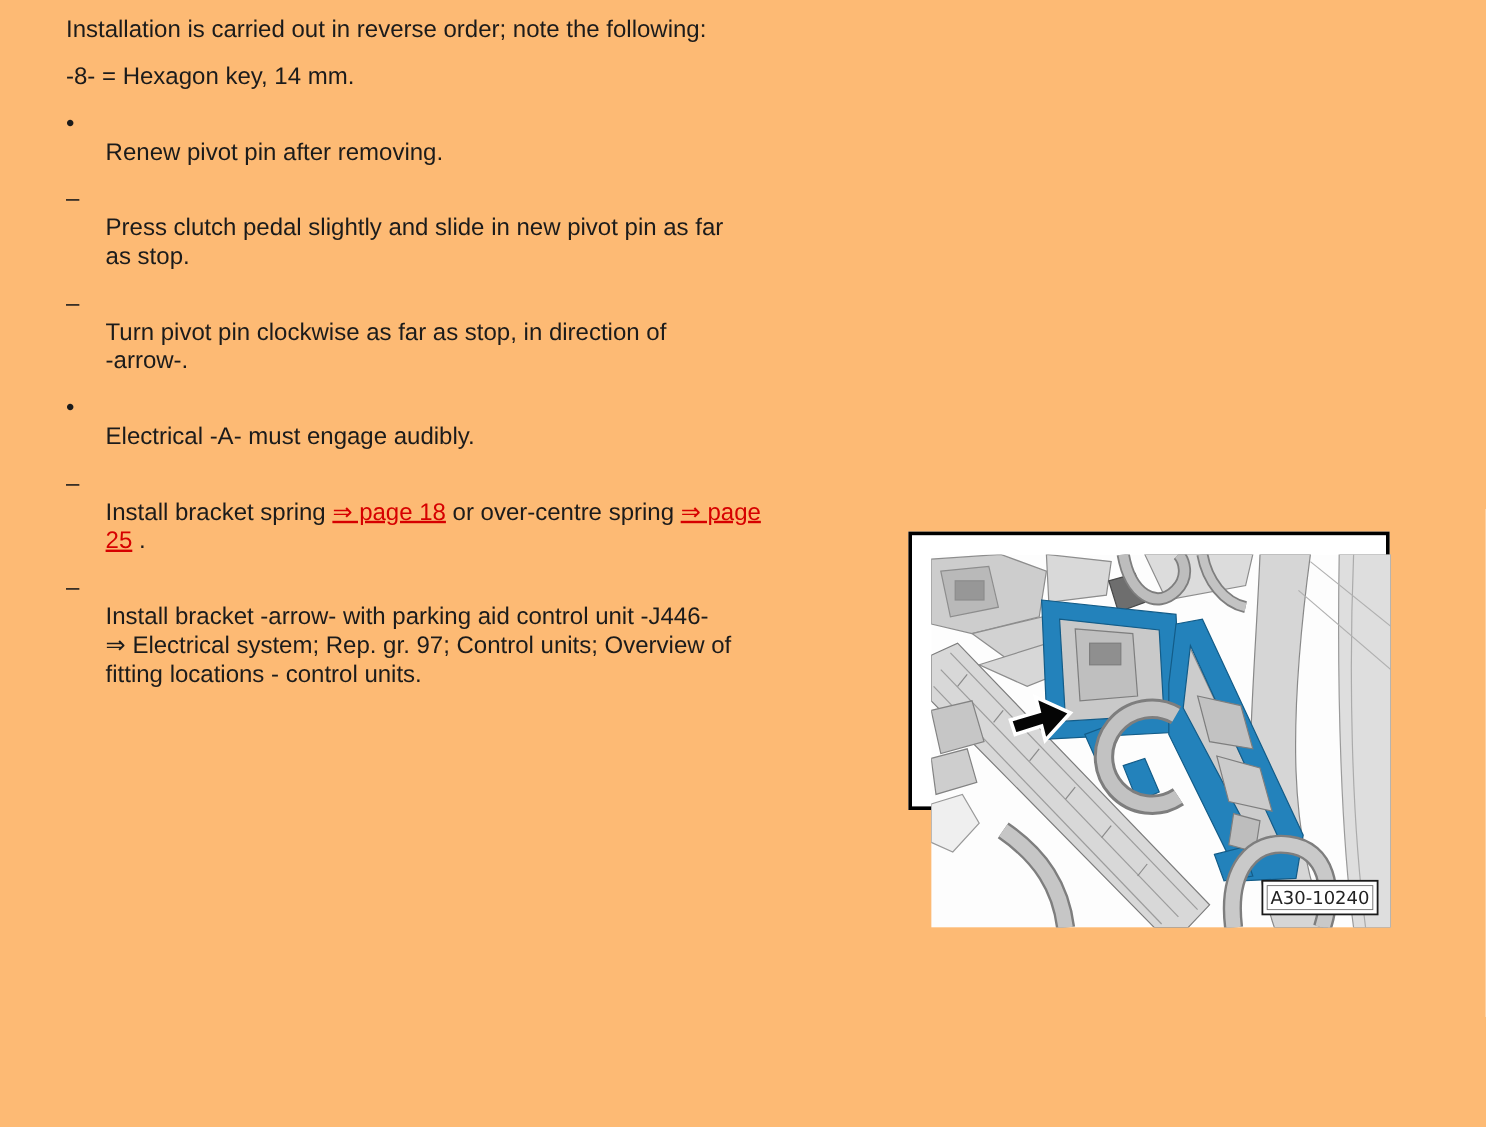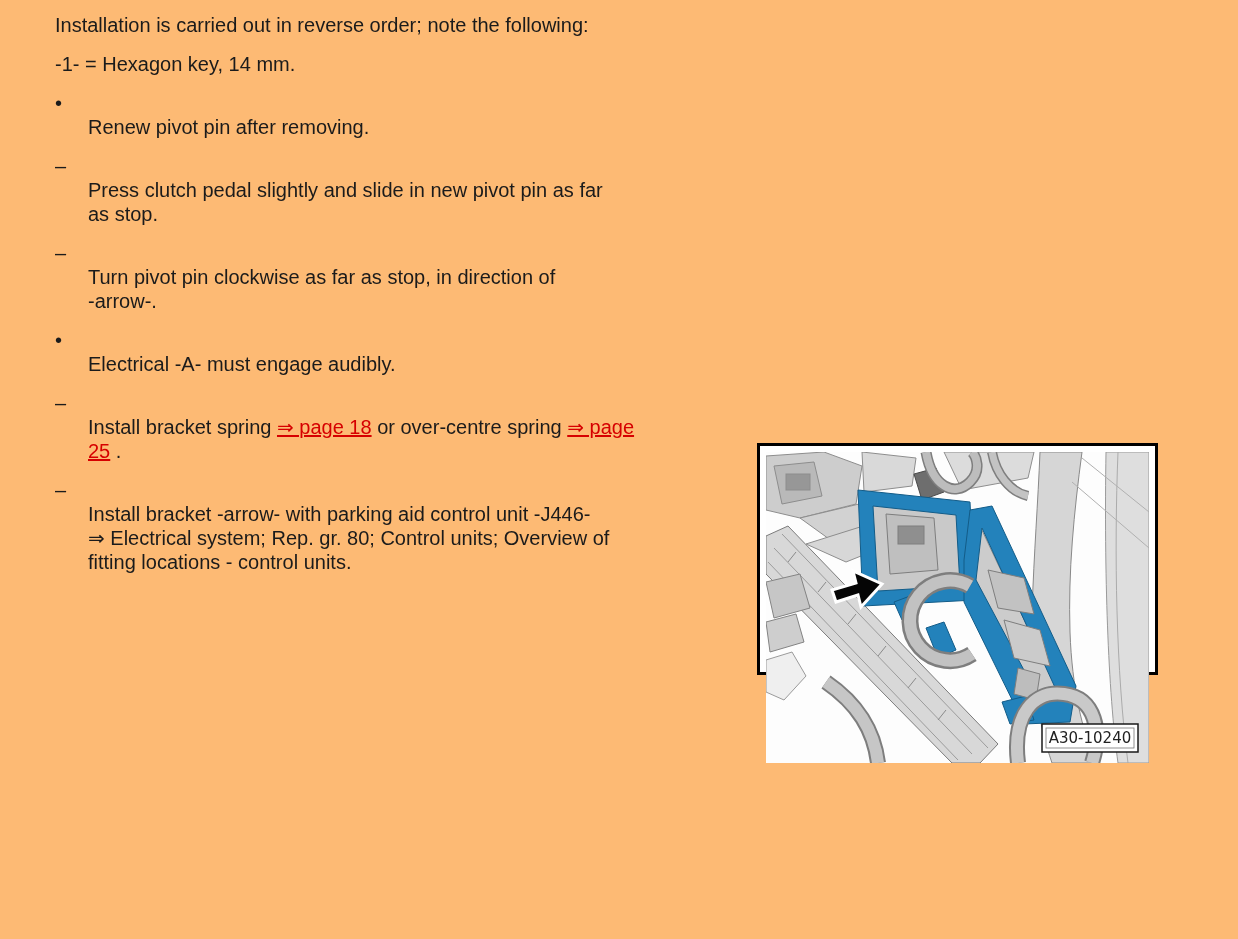--- a/index.html
+++ b/index.html
@@ -16,40 +16,40 @@
               font-size:20px; line-height:24px; }
   .para { margin:0 0 15px 0; white-space:pre-wrap; }
   .list { }
   .li { display:flex; margin-bottom:15px; }
   .marker { flex:0 0 33px; }
   .li-text { flex:1; white-space:pre-wrap;margin-top:24px; }
   .ref-link { color:var(--link,#d60000); text-decoration:underline; cursor:pointer; white-space:pre-wrap; }
 
   
   .figure { position:absolute; left:757px; top:443px; width:401px; height:232px;
-            border:3px solid #000; background:#ffffff; padding:6px; }
+            border:3px solid #000; background:#ffffff; padding:16px; }
   .figure svg { display:block; width:383px; height:311px; }
 
   
   .heading { position:absolute; left:55px; top:789px; display:flex;
              font-size:28px; line-height:36px; color:#161616; }
   .h-num { flex:0 0 130px; }
   .h-title { white-space:pre-line; }
 
   .subheading { position:absolute; left:55px; top:872px;
                 font-size:20px; line-height:24px; font-weight:bold; color:#141414; }
 </style>
 </head>
 <body style="color: rgb(27, 27, 27);">
 
 <div class="page">
 
   <div class="text-col">
     <p class="para">Installation is carried out in reverse order; note the following:</p>
-    <p class="para">-1- = Hexagon key, 14 mm.</p>
+    <p class="para">-8- = Hexagon key, 14 mm.</p>
     <div class="list">
         <div class="li">
           <span class="marker">•</span>
           <span class="li-text"><span>Renew pivot pin after removing.</span></span>
         </div>
         <div class="li">
           <span class="marker">–</span>
           <span class="li-text"><span>Press clutch pedal slightly and slide in new pivot pin as far
 as stop.</span></span>
         </div>
@@ -63,21 +63,21 @@
           <span class="li-text"><span>Electrical -A- must engage audibly.</span></span>
         </div>
         <div class="li">
           <span class="marker">–</span>
           <span class="li-text"><span>Install bracket spring </span><a class="ref-link" href="#">⇒ page 18</a><span> or over-centre spring </span><a class="ref-link" href="#">⇒ page
 25</a><span> .</span></span>
         </div>
         <div class="li">
           <span class="marker">–</span>
           <span class="li-text"><span>Install bracket -arrow- with parking aid control unit -J446-
-⇒ Electrical system; Rep. gr. 80; Control units; Overview of
+⇒ Electrical system; Rep. gr. 97; Control units; Overview of
 fitting locations - control units.</span></span>
         </div>
       </div>
   </div>
 
   <div class="figure">
     <svg viewBox="0 0 383 311">
       <rect width="383" height="311" fill="#fdfdfd"></rect>
 
       <g stroke="#8d8d8d" stroke-width="1">

